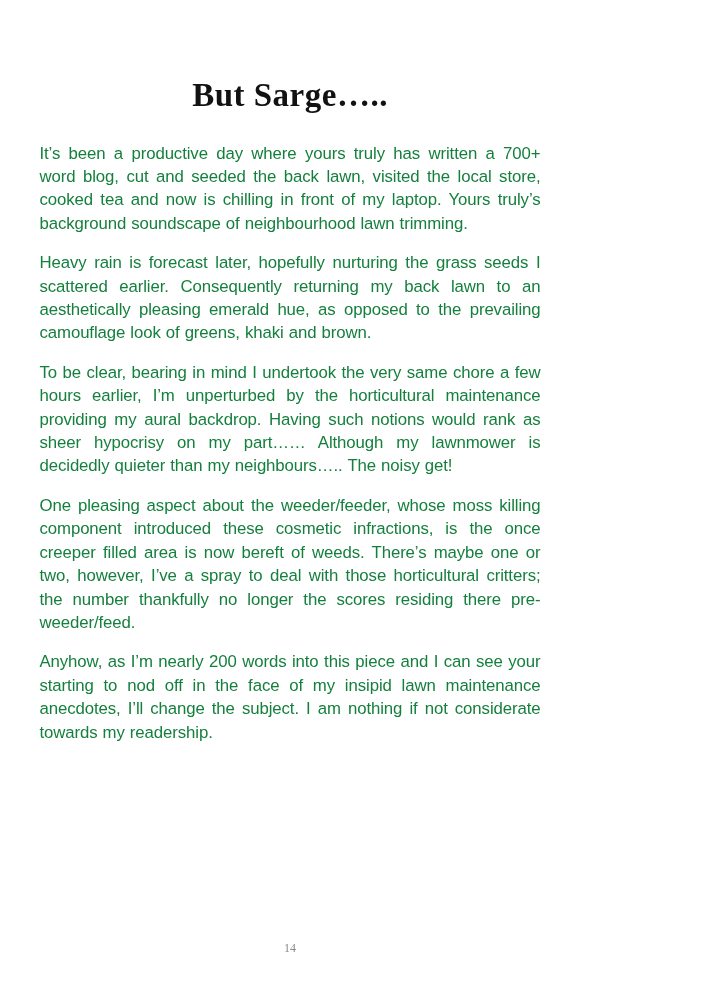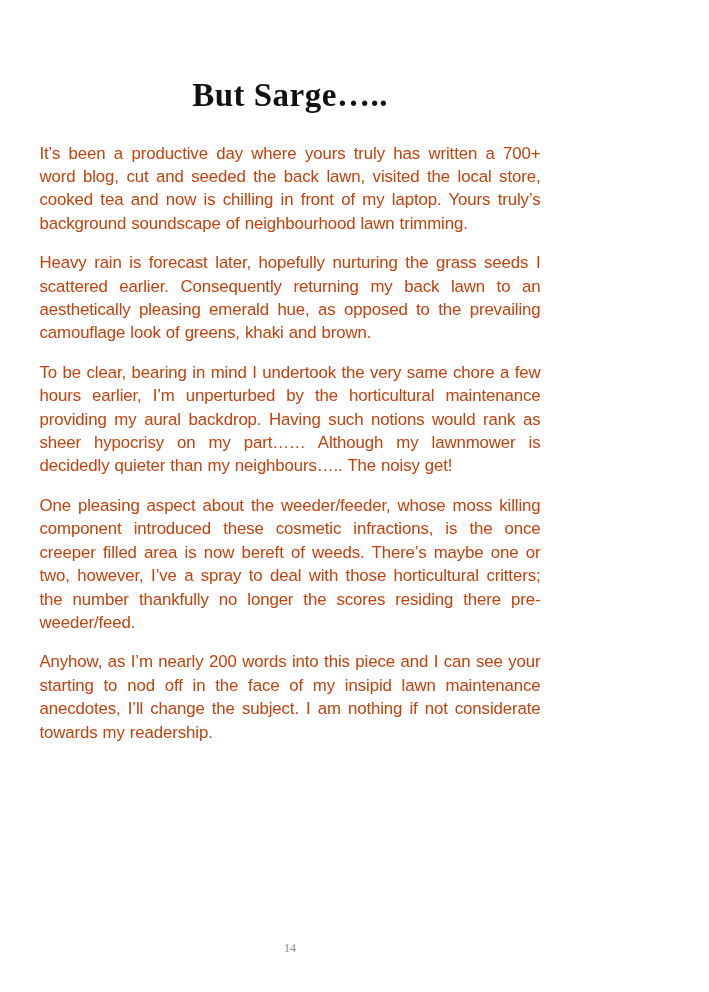--- a/index.html
+++ b/index.html
@@ -28,21 +28,21 @@
   }
   .body-block {
     width: 501px;
     margin: 26px auto 0 auto;
   }
   .body-block p.para {
     margin: 0 0 16px 0;
     font-size: 16.8px;
     line-height: 23.4px;
     text-align: justify;
-    color: #c2410c;
+    color: #15803d;
     letter-spacing: -0.1px;
     word-spacing: 0.5px;
   }
   .body-block p.para:last-child {
     margin-bottom: 0;
   }
   .page-footer {
     position: absolute;
     left: 0;
     bottom: 36px;

